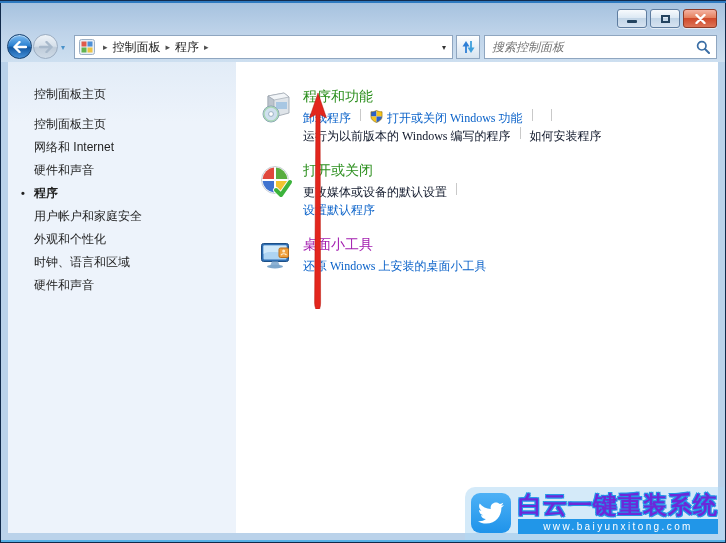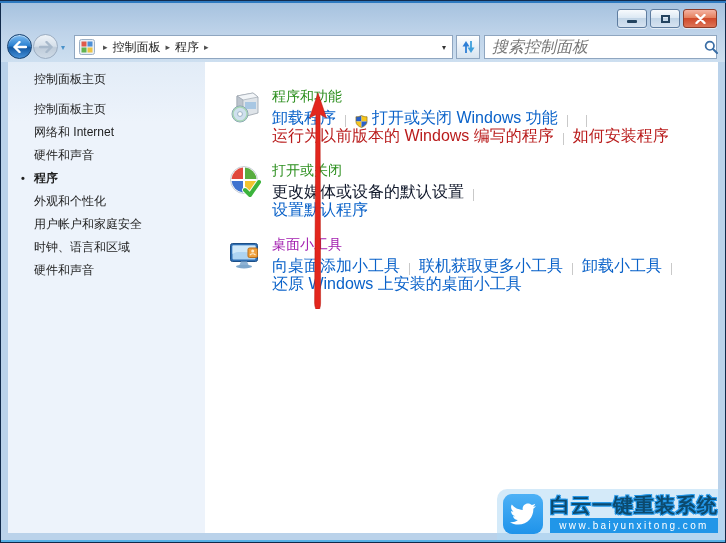--- a/index.html
+++ b/index.html
@@ -49,58 +49,58 @@
 
   .refresh-btn { position:absolute; left:456px; top:35px; width:24px; height:24px;
                  border:1px solid #8fa6c0; z-index:4; cursor:pointer;
                  background:linear-gradient(#feffff,#eaf1f8 48%,#d7e4f0);
                  display:flex; align-items:center; justify-content:center; }
 
   .search-box { position:absolute; left:484px; top:35px; width:233px; height:24px;
                 background:#fff; border:1px solid #8fa6c0; display:flex;
                 align-items:center; z-index:4; }
   .search-box input { flex:1; border:0; outline:0; background:transparent;
-                font-style:italic; font-size:16px; color:#6b6b6b; padding:0 4px 0 7px;
+                font-style:italic; font-size:12px; color:#6b6b6b; padding:0 4px 0 7px;
                 font-family:inherit; }
   .search-mag { margin-right:6px; flex:none; cursor:pointer; }
 
   
   .body { position:absolute; top:62px; left:8px; right:8px; bottom:10px;
           display:flex; background:#fff; }
-  .sidebar { width:197px; flex:none; padding-top:9px;
+  .sidebar { width:228px; flex:none; padding-top:24px;
              background:linear-gradient(180deg,#e2ecf7,#edf3fb 60px); }
   .side-home { padding-left:26px; font-size:12px; color:#1e1e1e; margin-bottom:13px;
                height:14px; cursor:pointer; }
   .side-item { padding-left:26px; font-size:12px; color:#1e1e1e; line-height:23px;
                position:relative; cursor:pointer; }
   .side-item.active { font-weight:bold; }
   .side-bullet { position:absolute; left:13px; top:0; font-size:11px; }
 
   .main { flex:1; padding:26px 6px 0 23px; position:relative; background:#fff; }
   .section { display:flex; margin-bottom:17px; }
   .sec-icon { width:34px; height:34px; margin:2px 10px 0 0; flex:none; cursor:pointer; }
   .sec-title { font-size:14px; font-weight:normal; margin:0 0 3px 0; cursor:pointer; }
-  .link-row { font-size:16px; line-height:18px; display:flex; align-items:flex-end;
-              white-space:nowrap; }
+  .link-row { font-size:12px; line-height:18px; display:flex; align-items:flex-start;
+              white-space:nowrap;font-family:Liberation Serif, serif; }
   .tlink { cursor:pointer; }
   .sep { width:1px; height:12px; background:#c9c9c9; margin:0 9px; flex:none; }
   .shield { margin-right:4px; flex:none; position:relative; top:1px; }
 
   
   .red-arrow { position:absolute; left:303px; top:93px; z-index:6; pointer-events:none; }
 
   
   .watermark { position:absolute; right:2px; bottom:3px; z-index:7; display:flex;
                align-items:center; padding:5px 6px 6px 6px;
                background:rgba(176,216,244,0.55); border-radius:10px 0 0 0; }
   .wm-bird { width:40px; height:40px; border-radius:9px; flex:none;
              background:linear-gradient(180deg,#4db1f6,#1f93ea);
              display:flex; align-items:center; justify-content:center; margin-right:7px; }
   .wm-col { display:flex; flex-direction:column; align-items:stretch; }
-  .wm-title { font-size:20px; font-weight:bold; color:#0c4a6e; line-height:1.05;
+  .wm-title { font-size:24px; font-weight:bold; color:#6d28d9; line-height:1.05;
               letter-spacing:1px; white-space:nowrap;
               text-shadow:-1px -1px 0 #2196e8, 1px -1px 0 #2196e8,
                           -1px 1px 0 #2196e8, 1px 1px 0 #2196e8; }
   .wm-url { margin-top:2px; background:#2196e8; color:#fff; font-size:10px;
             letter-spacing:2.4px; text-align:center; padding:1px 4px; line-height:13px; }
 </style>
 </head>
 <body>
 
 <div class="window">
@@ -170,22 +170,22 @@
   <div class="body">
     <div class="sidebar">
       <div class="side-home">控制面板主页</div>
       <div class="side-item">控制面板主页</div>
       <div class="side-item">网络和 Internet</div>
       <div class="side-item">硬件和声音</div>
       <div class="side-item active">
         <span class="side-bullet">•</span>
         <span>程序</span>
       </div>
+      <div class="side-item">用户帐户和家庭安全</div>
       <div class="side-item">外观和个性化</div>
-      <div class="side-item">用户帐户和家庭安全</div>
       <div class="side-item">时钟、语言和区域</div>
       <div class="side-item">硬件和声音</div>
     </div>
 
     <div class="main">
 
       <div class="section">
         <svg class="sec-icon" viewBox="0 0 34 34">
           <path d="M9 6 L25 3 L30 7 L30 23 L15 27 L9 22 Z" fill="#dfe4e9" stroke="#98a1ab" stroke-width="0.8"></path>
           <path d="M9 6 L25 3 L30 7 L15 10 Z" fill="#f2f5f8" stroke="#98a1ab" stroke-width="0.6"></path>
@@ -211,21 +211,21 @@
                 <rect x="7" y="0" width="7" height="7" fill="#f6c51c"></rect>
                 <rect x="0" y="7" width="7" height="7" fill="#f6c51c"></rect>
                 <rect x="7" y="7" width="7" height="7" fill="#2a61c9"></rect>
               </g>
               <path d="M7 0.5 C9 1.6 11 2 13 1.9 V7 C13 10.2 10.4 12.2 7 13.5 C3.6 12.2 1 10.2 1 7 V1.9 C3 2 5 1.6 7 0.5 Z" fill="none" stroke="#8e6f10" stroke-width="0.7"></path>
             </svg>
             <span class="tlink">打开或关闭 Windows 功能</span>
             <span class="sep"></span>
             <span class="sep"></span>
           </div>
-          <div class="link-row" style="color:#b91c1c">
+          <div class="link-row" style="color:#0f172a">
             <span class="tlink">运行为以前版本的 Windows 编写的程序</span>
             <span class="sep"></span>
             <span class="tlink">如何安装程序</span>
           </div>
         </div>
       </div>
 
       <div class="section">
         <svg class="sec-icon" viewBox="0 0 34 34">
           <circle cx="16" cy="16" r="13.5" fill="#fff" stroke="#b9c2cc" stroke-width="0.8"></circle>
@@ -255,28 +255,20 @@
           <path d="M4.5 7.5 H27.5 V13 C19 16 10 12 4.5 16 Z" fill="#d3eafa" opacity="0.9"></path>
           <path d="M13 23.5 H19 L21 28 H11 Z" fill="#8fb3d4"></path>
           <ellipse cx="16" cy="28.6" rx="8" ry="1.8" fill="#7ea7cc"></ellipse>
           <rect x="20" y="10" width="9.5" height="9.5" rx="1.5" fill="#f0a03c" stroke="#b86f1e"></rect>
           <circle cx="24.7" cy="13" r="1.5" fill="#fde9c8"></circle>
           <path d="M22 17 C23.5 15.5 26 15.5 27.5 17" stroke="#fde9c8" stroke-width="1.2" fill="none"></path>
         </svg>
         <div class="sec-text">
           <h2 class="sec-title" style="color:#a21caf">桌面小工具</h2>
           <div class="link-row" style="color:#0a62c9">
-            <span class="tlink">向桌面添加小工具</span>
-            <span class="sep"></span>
-            <span class="tlink">联机获取更多小工具</span>
-            <span class="sep"></span>
-            <span class="tlink">卸载小工具</span>
-            <span class="sep"></span>
-          </div>
-          <div class="link-row" style="color:#0a62c9">
             <span class="tlink">还原 Windows 上安装的桌面小工具</span>
           </div>
         </div>
       </div>
 
     </div>
   </div>
 
   <svg class="red-arrow" width="30" height="216" viewBox="0 0 30 216">
     <path d="M15 0 L6.5 25 L12.9 21.5 L11.6 210 C11.6 212 12 214 12.8 216 L16.6 216 C17.3 214 17.6 212 17.6 210 L17.1 21.5 L23.5 25 Z" fill="#e3261d" stroke="#b51208" stroke-width="0.5"></path>

